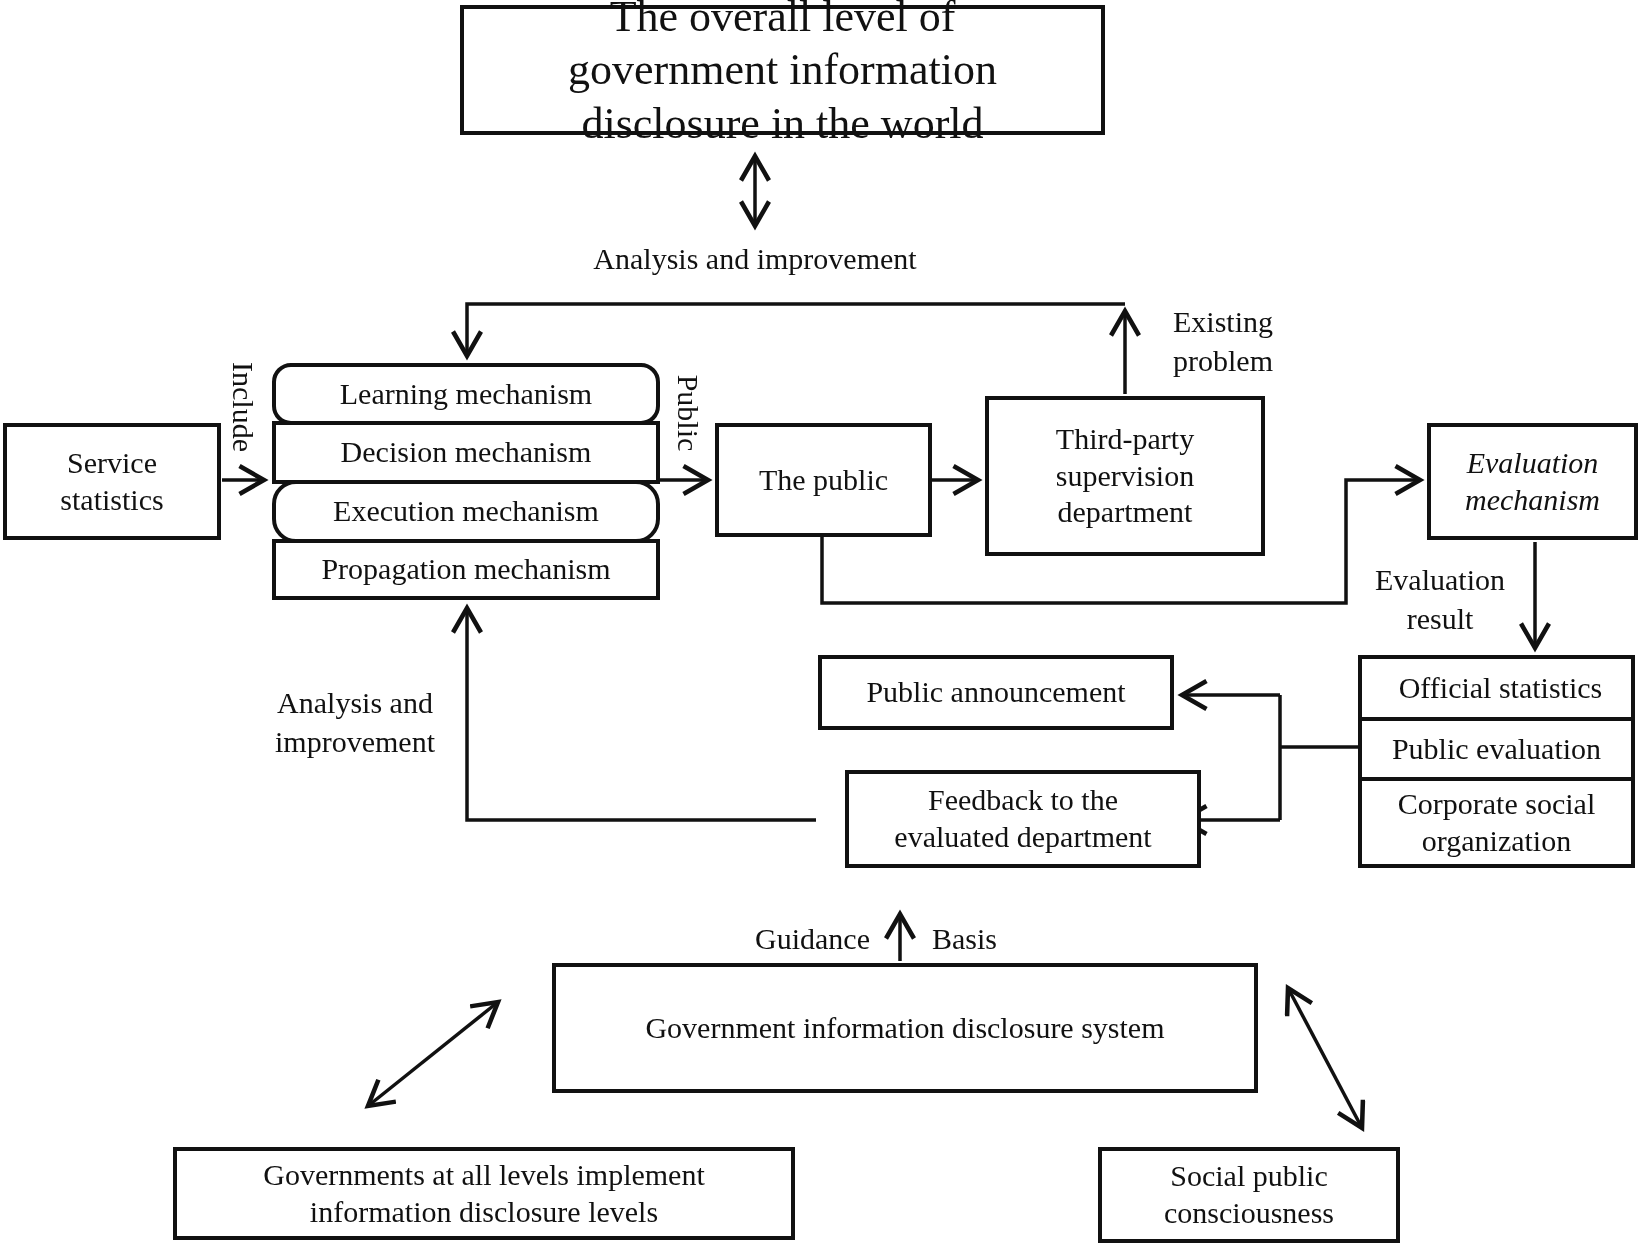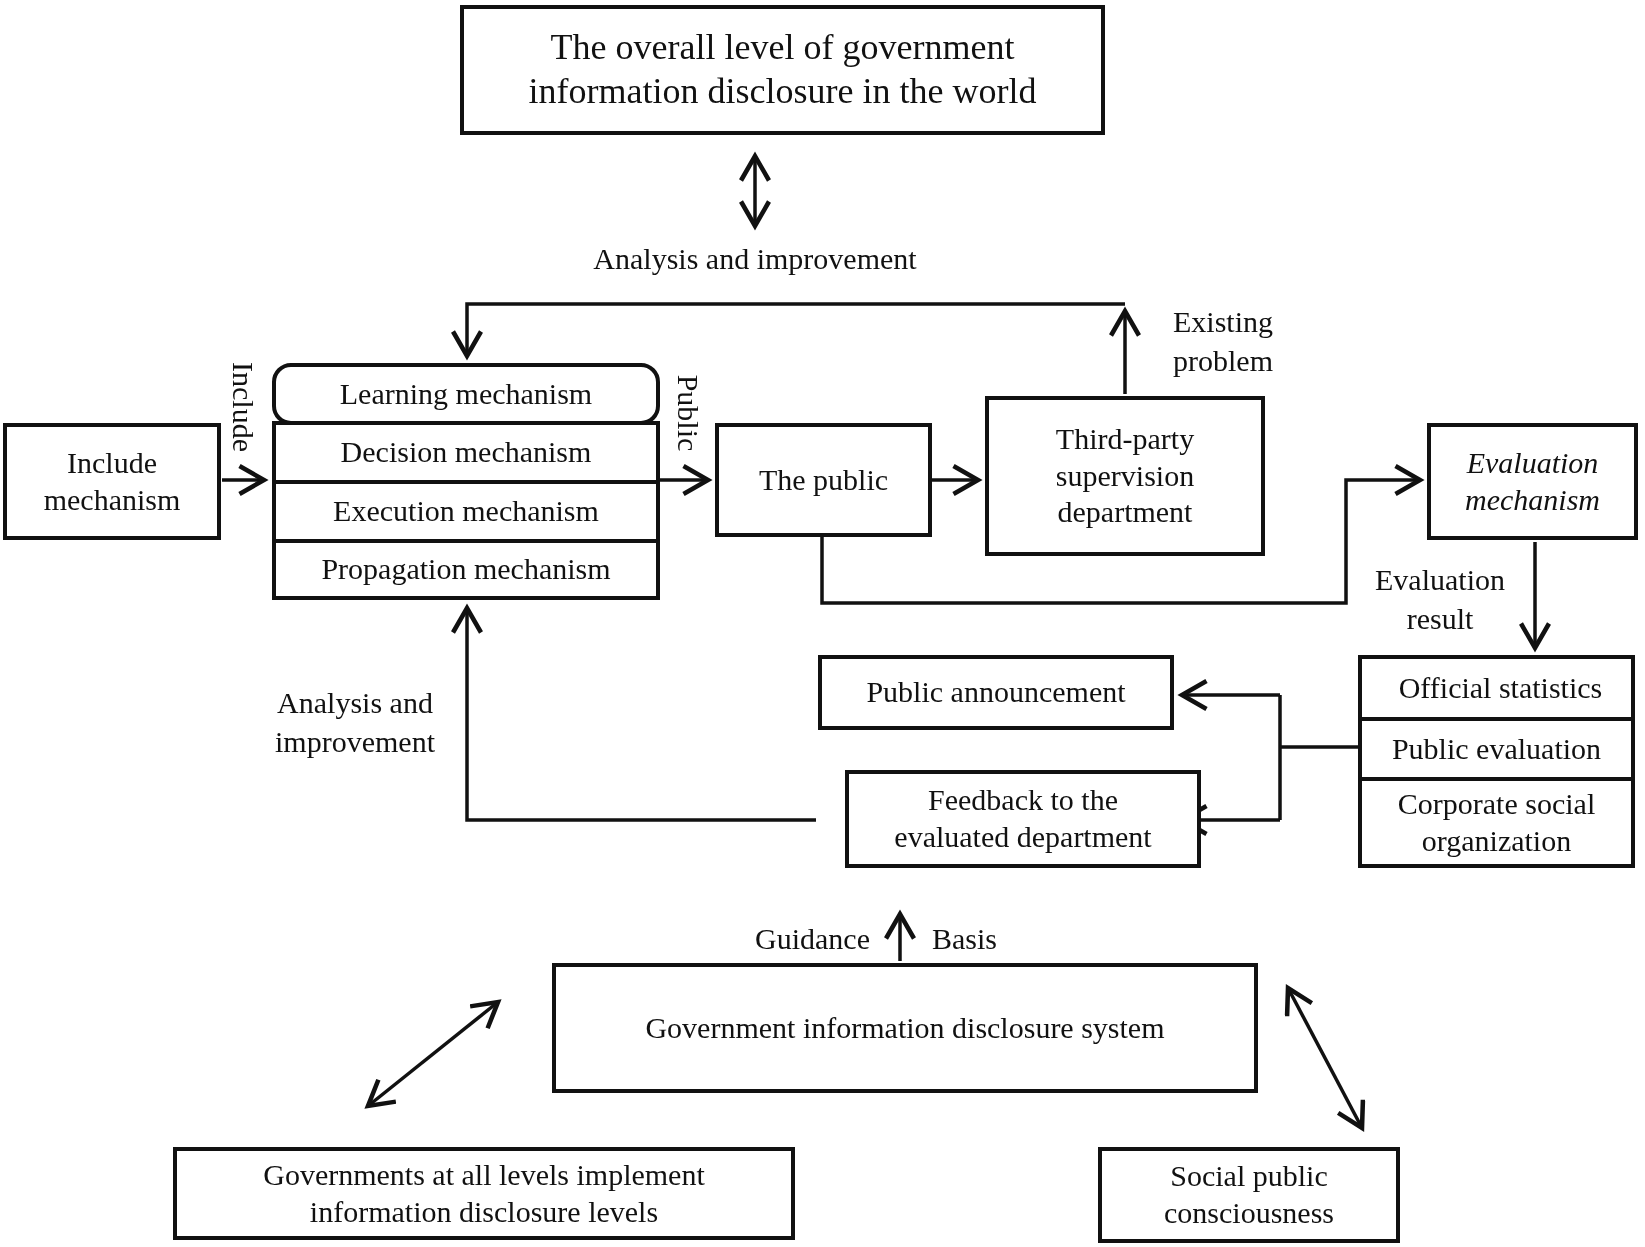--- a/index.html
+++ b/index.html
@@ -43,27 +43,27 @@
       <path d="M1358,747 L1280,747 M1280,695 L1280,820"></path>
       <path d="M1280,695 L1182,695" marker-end="url(#arr)"></path>
       <path d="M1280,820 L1182,820" marker-end="url(#arr)"></path>
       <path d="M816,820 L467,820 L467,608" marker-end="url(#arr)"></path>
       <path d="M900,961 L900,914" marker-end="url(#arr)"></path>
       <path d="M498,1002 L368,1106" marker-start="url(#arr)" marker-end="url(#arr)"></path>
       <path d="M1288,988 L1362,1128" marker-start="url(#arr)" marker-end="url(#arr)"></path>
     </g>
   </svg>
 
-  <div class="box" style="left:460px;top:5px;width:645px;height:130px;font-size:36px;padding:0 38px;">The overall level of government information disclosure in the world</div>
+  <div class="box" style="left:460px;top:5px;width:645px;height:130px;font-size:44px;padding:0 38px;">The overall level of government information disclosure in the world</div>
 
-  <div class="box" style="left:3px;top:423px;width:218px;height:117px;padding:0 20px;">Include mechanism</div>
+  <div class="box" style="left:3px;top:423px;width:218px;height:117px;padding:0 20px;">Service statistics</div>
 
   <div class="box" style="left:272px;top:363px;width:388px;height:62px;border-radius:19px;">Learning mechanism</div>
   <div class="box" style="left:272px;top:421px;width:388px;height:63px;">Decision mechanism</div>
-  <div class="box" style="left:272px;top:480px;width:388px;height:63px;">Execution mechanism</div>
+  <div class="box" style="left:272px;top:480px;width:388px;height:63px;border-radius:24px;">Execution mechanism</div>
   <div class="box" style="left:272px;top:539px;width:388px;height:61px;">Propagation mechanism</div>
 
   <div class="box" style="left:715px;top:423px;width:217px;height:114px;">The public</div>
 
   <div class="box" style="left:985px;top:396px;width:280px;height:160px;padding:0 42px;">Third-party supervision department</div>
 
   <div class="box" style="left:1427px;top:423px;width:211px;height:117px;padding:0 28px;font-style:italic;">Evaluation mechanism</div>
 
   <div class="box" style="left:1358px;top:655px;width:277px;height:66px;padding-left:8px;">Official statistics</div>
   <div class="box" style="left:1358px;top:717px;width:277px;height:64px;">Public evaluation</div>

